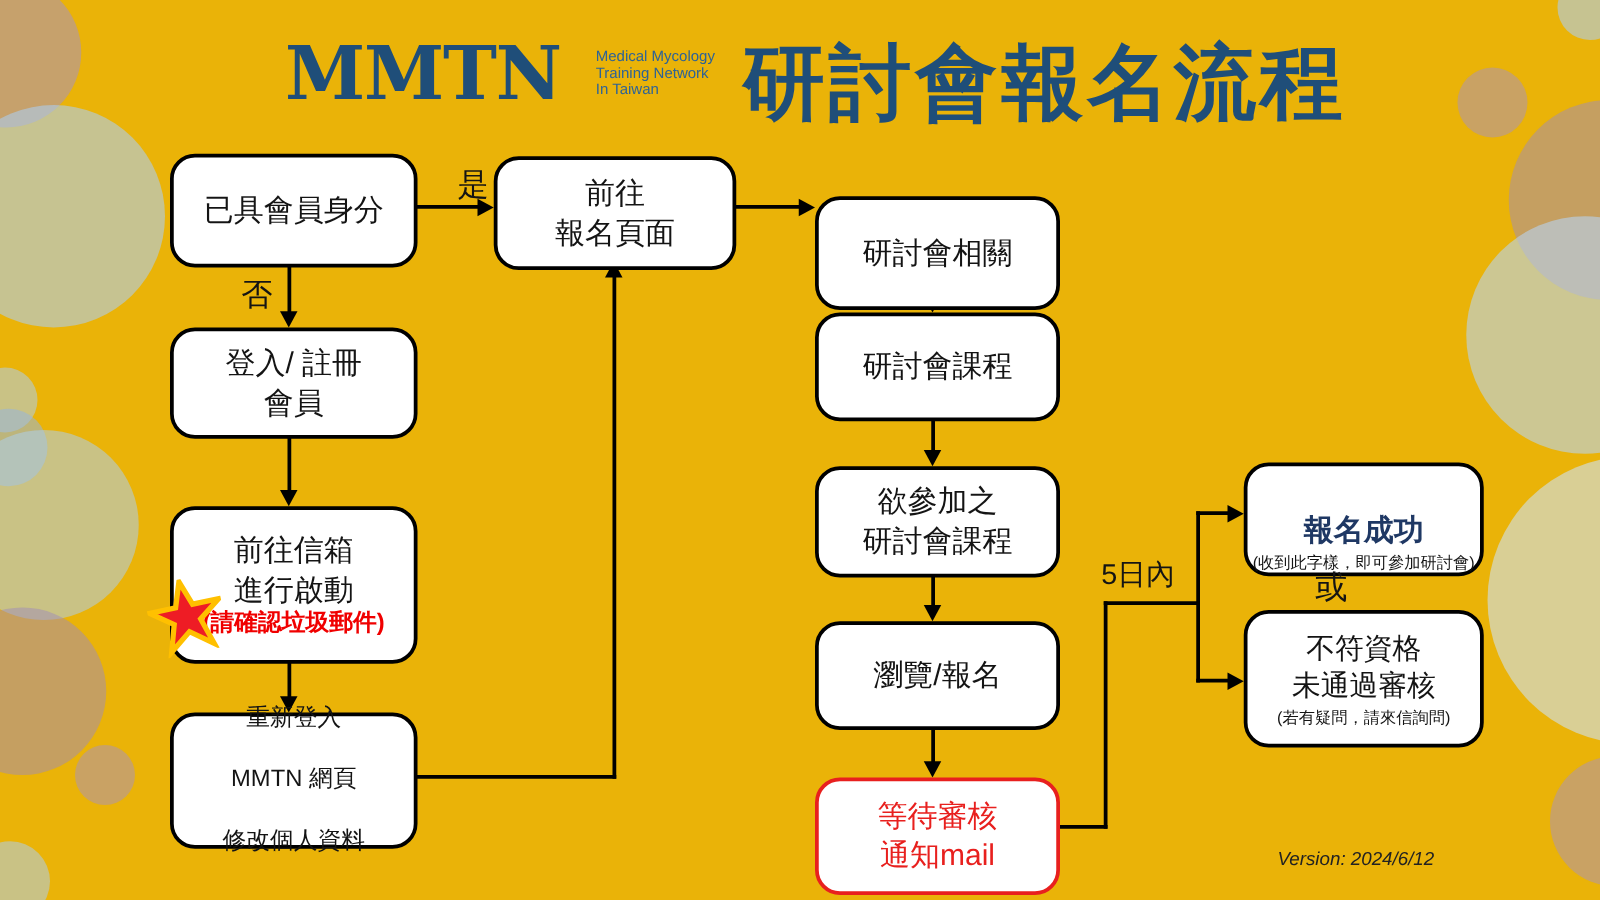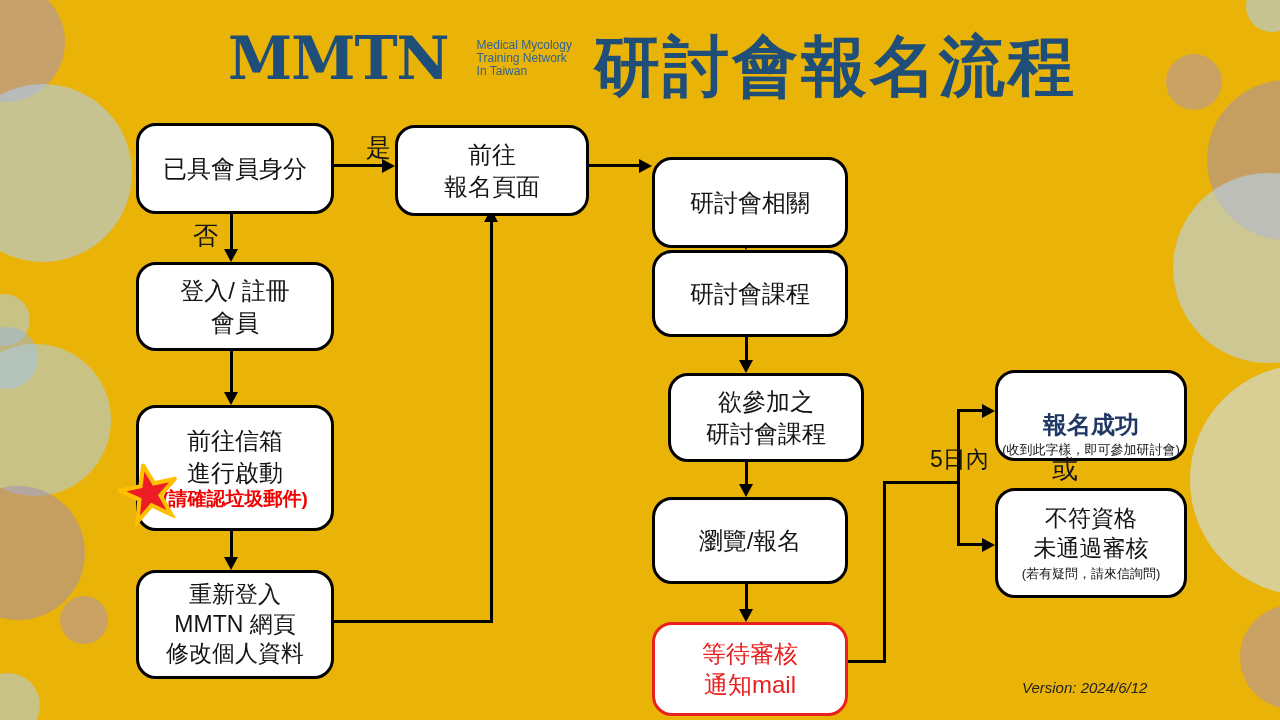--- a/index.html
+++ b/index.html
@@ -31,21 +31,21 @@
   .hline{height:3px;}
   .vline{width:3px;}
   .ar,.ad,.au{position:absolute;width:0;height:0;z-index:2;}
   .ar{border-top:7px solid transparent;border-bottom:7px solid transparent;border-left:13px solid #000;}
   .ad{border-left:7px solid transparent;border-right:7px solid transparent;border-top:13px solid #000;}
   .au{border-left:7px solid transparent;border-right:7px solid transparent;border-bottom:13px solid #000;}
 
   .lbl{position:absolute;z-index:4;color:#141414;}
   #lbl-yes{left:366px;top:131px;font-size:25px;}
   #lbl-no{left:193px;top:219px;font-size:25px;}
-  #lbl-5days{left:930px;top:444px;font-size:23px;}
+  #lbl-5days{left:881px;top:444px;font-size:23px;}
   #lbl-or{left:1052px;top:452px;font-size:26px;}
   #version{position:absolute;left:1022px;top:679px;font-size:15px;font-weight:normal;
     font-style:italic;color:#222;z-index:4;}
 
   #star{position:absolute;left:119px;top:463px;width:60px;height:60px;z-index:5;transform:rotate(-12deg);}
 </style>
 </head>
 <body>
 
 <div id="stage">
@@ -80,41 +80,41 @@
     <div>會員</div>
   </div>
   <div class="box" style="left:136px;top:123px;width:192px;height:85px;">
     <div>已具會員身分</div>
   </div>
   <div class="box" style="left:136px;top:405px;width:192px;height:120px;">
     <div>前往信箱</div>
     <div>進行啟動</div>
     <div class="red-note">(請確認垃圾郵件)</div>
   </div>
-  <div class="box" style="left:136px;top:570px;width:192px;height:103px;font-size:23px;">
+  <div class="box" style="left:136px;top:570px;width:192px;height:103px;font-size:19px;gap:24px;">
     <div>重新登入</div>
     <div>MMTN 網頁</div>
     <div>修改個人資料</div>
   </div>
 
   <svg id="star" viewBox="0 0 100 100">
     <polygon points="50,3 61.5,36 97,36 68,57.5 79,93 50,71 21,93 32,57.5 3,36 38.5,36" fill="#EE1C25" stroke="#FFC000" stroke-width="7" stroke-linejoin="miter"></polygon>
   </svg>
 
   <div class="box" style="left:395px;top:125px;width:188px;height:85px;">
     <div>前往</div>
     <div>報名頁面</div>
   </div>
   <div class="box" style="left:652px;top:125px;width:190px;height:85px;margin-top:32px;">
     <div>研討會相關</div>
   </div>
   <div class="box" style="left:652px;top:250px;width:190px;height:81px;">
     <div>研討會課程</div>
   </div>
-  <div class="box" style="left:668px;top:373px;width:190px;height:83px;">
+  <div class="box" style="left:652px;top:373px;width:190px;height:83px;">
     <div>欲參加之</div>
     <div>研討會課程</div>
   </div>
   <div class="box" style="left:652px;top:497px;width:190px;height:81px;">
     <div>瀏覽/報名</div>
   </div>
   <div class="box red" style="left:652px;top:622px;width:190px;height:88px;">
     <div>等待審核</div>
     <div>通知mail</div>
   </div>

